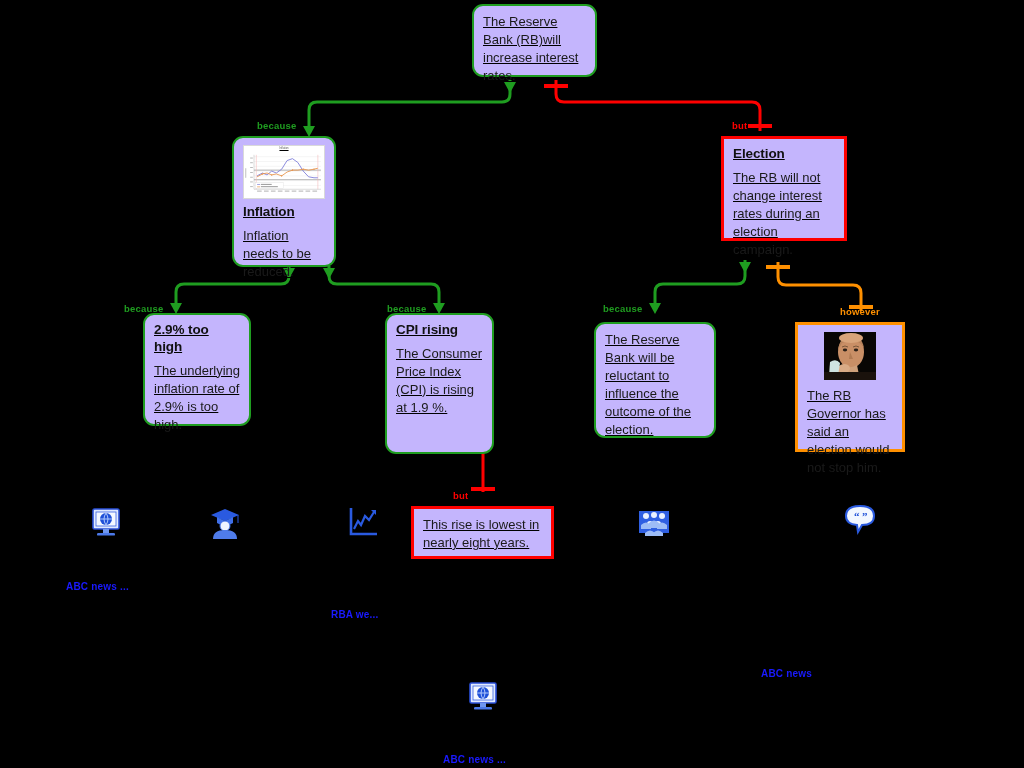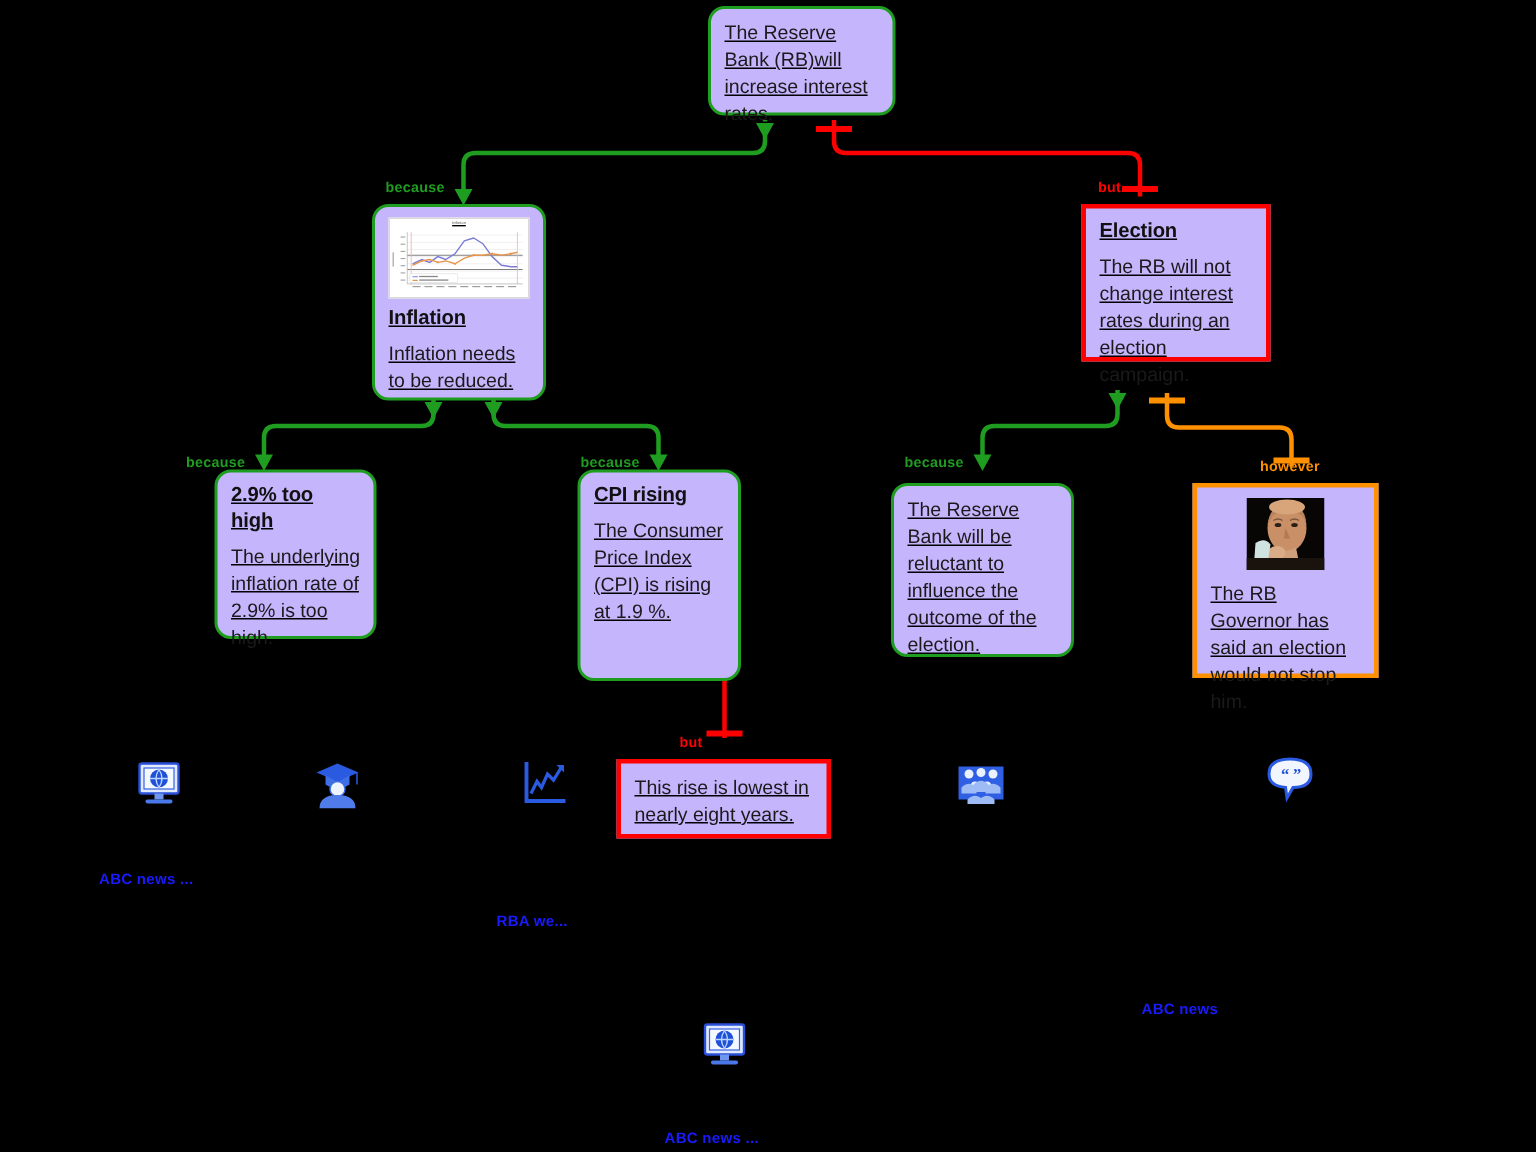--- a/index.html
+++ b/index.html
@@ -68,21 +68,21 @@
     <rect x="471" y="487" width="24" height="4" fill="#ff0000"></rect>
     <rect x="448" y="427" width="24" height="4" fill="#ff0000"></rect>
   </svg>
 
   <div class="node green" style="left:472px;top:4px;width:125px;height:73px;">
     <div class="node-inner">
       <p class="n-body">The Reserve Bank (RB)will increase interest rates.</p>
     </div>
   </div>
 
-  <div class="node green" style="left:248px;top:136px;width:116px;height:131px;">
+  <div class="node green" style="left:232px;top:136px;width:104px;height:131px;">
     <div class="node-inner">
       <div class="thumbchart">
         <div class="tc-title">Inflation</div>
         <svg viewBox="0 0 104 46" width="100%" height="44" preserveAspectRatio="none">
           <rect x="0" y="0" width="104" height="46" fill="#fff"></rect>
           <g stroke="#e2e2e2" stroke-width="0.4">
             <line x1="13" y1="6" x2="100" y2="6"></line>
               <line x1="13" y1="11" x2="100" y2="11"></line>
             <line x1="13" y1="16" x2="100" y2="16"></line>
               <line x1="13" y1="21" x2="100" y2="21"></line>
@@ -161,21 +161,21 @@
       <p class="n-body">The Consumer Price Index (CPI) is rising at 1.9 %.</p>
     </div>
   </div>
 
   <div class="node green" style="left:594px;top:322px;width:122px;height:116px;">
     <div class="node-inner">
       <p class="n-body">The Reserve Bank will be reluctant to influence the outcome of the election.</p>
     </div>
   </div>
 
-  <div class="node orange" style="left:795px;top:322px;width:124px;height:130px;">
+  <div class="node orange" style="left:795px;top:322px;width:110px;height:130px;">
     <div class="node-inner">
       <svg class="photo" viewBox="0 0 52 48">
         <rect width="52" height="48" fill="#080604"></rect>
         <ellipse cx="27" cy="20" rx="13" ry="16" fill="#c98f66"></ellipse>
         <path d="M14 18 Q16 3 28 4 Q40 5 40 19 Q40 13 34 10 Q26 7 18 11 Z" fill="#b8835c"></path>
         <ellipse cx="27" cy="6" rx="12" ry="5" fill="#d8a47a"></ellipse>
         <ellipse cx="21" cy="18" rx="2.2" ry="1.4" fill="#2b2018"></ellipse>
         <ellipse cx="32" cy="18" rx="2.2" ry="1.4" fill="#2b2018"></ellipse>
         <path d="M18 15 Q21 13 24 15" stroke="#7a573a" stroke-width="1" fill="none"></path>
         <path d="M29 15 Q32 13 35 15" stroke="#7a573a" stroke-width="1" fill="none"></path>

